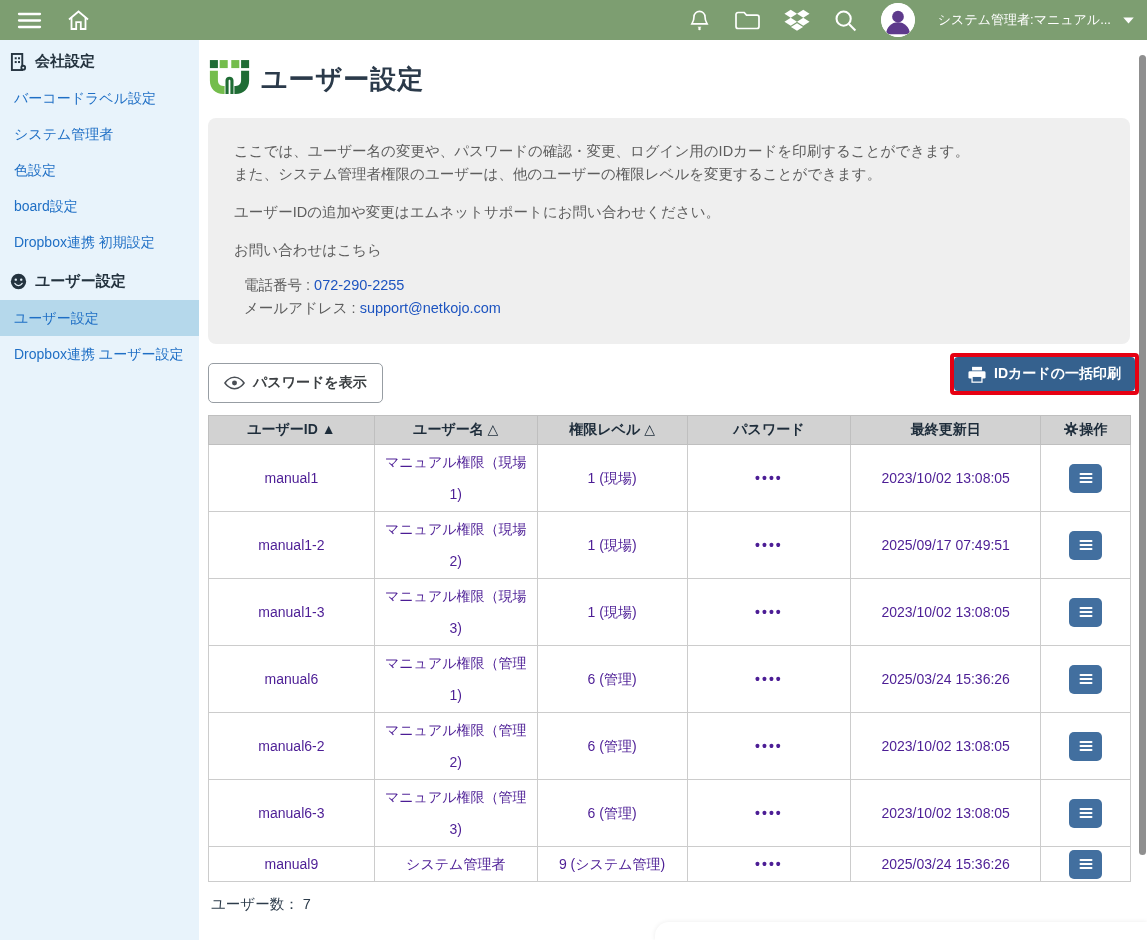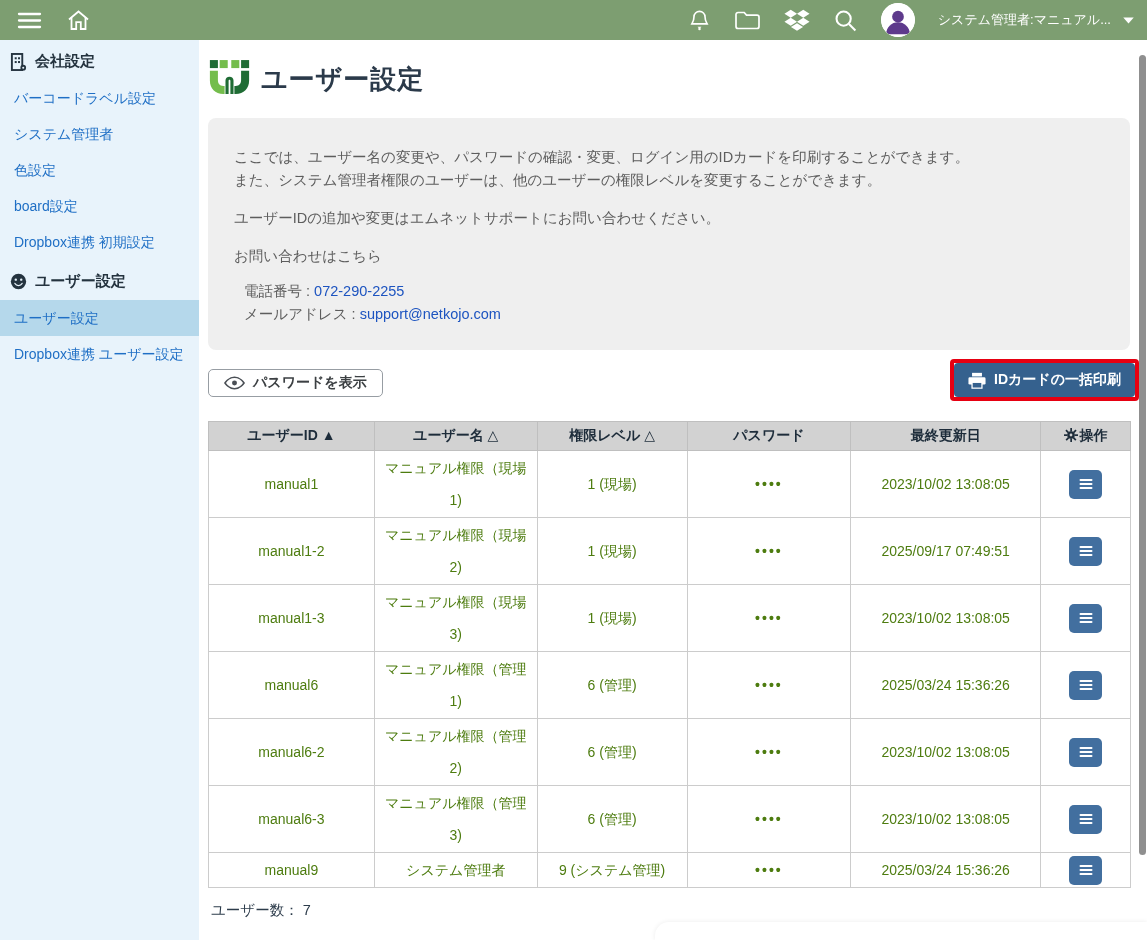--- a/index.html
+++ b/index.html
@@ -21,42 +21,42 @@
     background:#e8f3fb; padding-top:0; }
   .sb-head { display:flex; align-items:center; gap:8px; padding:12px 10px 9px 10px;
     font-size:15px; font-weight:bold; color:#24333f; }
   .sb-item { padding:9px 14px; font-size:14px; color:#1f6fc5; cursor:pointer; line-height:18px; }
   .sb-item.active { background:#b5d8eb; }
   
   .main { position:absolute; left:199px; top:40px; right:0; bottom:0;
     background:#fff; padding:17px 16px 0 9px; }
   .title-row { display:flex; align-items:center; gap:11px; margin:2px 0 19px 1px; }
   .page-title { font-size:26px; font-weight:bold; color:#2b3a4a; letter-spacing:1px; }
-  .info-box { background:#efefef; border-radius:8px; padding:28px 26px 24px 26px;
+  .info-box { background:#efefef; border-radius:8px; padding:22px 26px 24px 26px;
     font-size:14.5px; color:#5d5d5d; line-height:23px; width:922px; }
   .info-gap { height:15px; }
   .contact { padding-left:10px; }
   .link { color:#1d54c0; text-decoration:none; cursor:pointer; }
   
   .btn-row { position:relative; height:58px; margin-top:10px; width:922px; }
   .show-pass-btn { position:absolute; left:0; top:9px; display:inline-flex; align-items:center; gap:8px;
-    background:#fff; border:1px solid #979da3; border-radius:5px; padding:4px 15px;
+    background:#fff; border:1px solid #979da3; border-radius:5px; padding:10px 15px;
     font-size:14px; font-weight:bold; color:#3c4043; cursor:pointer;
     font-family:inherit; }
   .red-box { position:absolute; right:-9px; top:-1px; border:4px solid #e60012; border-radius:4px;
     background:#fff; }
   .print-btn { background:#35618e; color:#fff; border:none; border-radius:4px;
     padding:8px 14px; font-size:14px; font-weight:bold; display:flex; align-items:center; gap:8px;
     cursor:pointer; font-family:inherit; white-space:nowrap; }
   
   table.user-table { border-collapse:collapse; width:923px; margin-top:3px; }
   .user-table th { background:#d2d2d2; border:1px solid #bfbfbf; font-size:14px;
     padding:5px 4px; color:#1d2c3a; font-weight:bold; white-space:nowrap; }
   .user-table td { border:1px solid #ccc; text-align:center; font-size:14px;
-    color:#4d7c0f; padding:1px 6px; background:#fff; }
+    color:#4c1d95; padding:1px 6px; background:#fff; }
   .c-user-name { line-height:32px; }
   .c-user-id, .c-level, .c-updated { line-height:32px; }
   .c-password { font-weight:bold; letter-spacing:2px; font-size:15px; color:#24313f; }
   .c-action { padding:3px 0; }
   .action-btn { width:33px; height:29px; background:#426f9f; border:none; border-radius:5px;
     display:inline-flex; align-items:center; justify-content:center; cursor:pointer; }
   .th-gear { vertical-align:-2px; margin-right:2px; }
   .tfoot-count { margin:13px 0 0 3px; font-size:14.5px; color:#2d3c4b; }
   
   .scroll-thumb { position:absolute; right:1px; top:55px; width:7px; height:800px;

